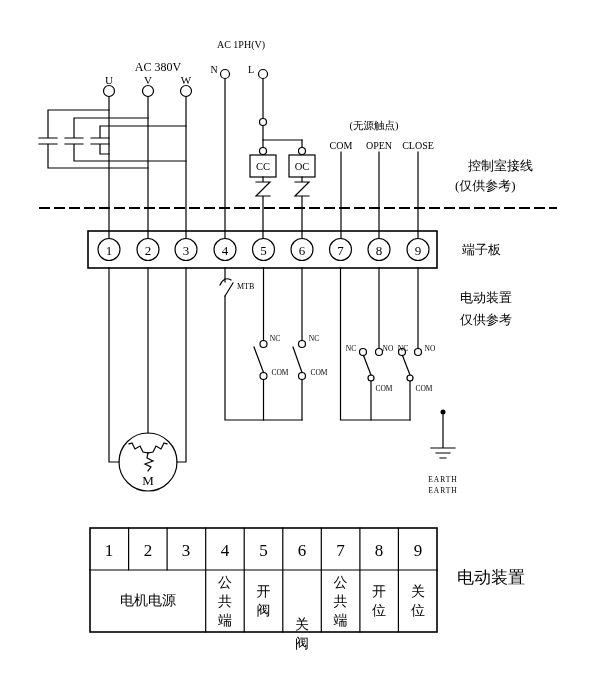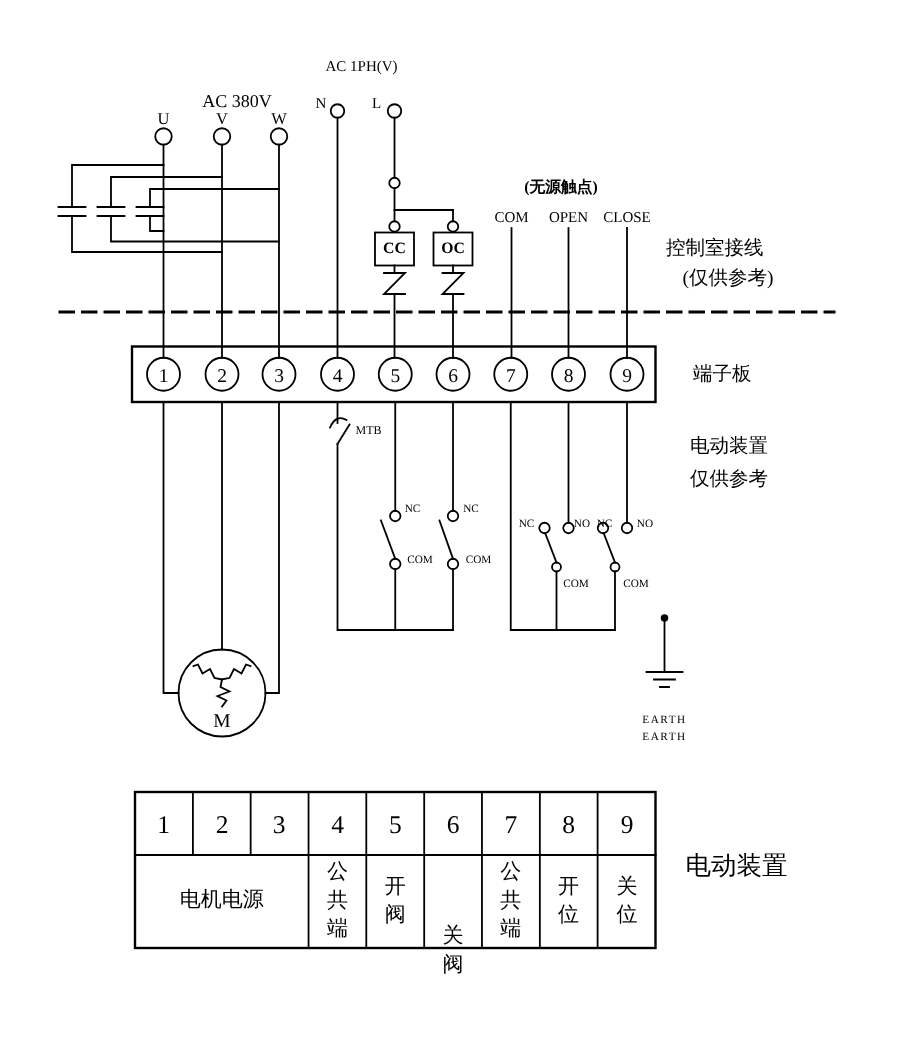--- a/index.html
+++ b/index.html
@@ -7,21 +7,21 @@
          font-family:"Liberation Serif","DejaVu Serif",serif;color:#000;overflow:hidden;}
   svg{position:absolute;left:0;top:0;}
   svg *{stroke:#000;fill:none;stroke-width:1.2;stroke-linecap:square;}
   svg .thick{stroke-width:1.6;}
   svg .dot{fill:#000;stroke:none;}
   svg .dashed{stroke-width:2;stroke-dasharray:9 6;}
   .lbl{position:absolute;transform:translate(-50%,-50%);white-space:nowrap;line-height:1;}
   .lblL{position:absolute;transform:translate(0,-50%);white-space:nowrap;line-height:1;}
   .vtext{position:absolute;transform:translate(-50%,-50%);width:16px;word-break:break-all;
          text-align:center;line-height:19px;font-size:14px;}
-  .f7{font-size:7.5px;}.f8{font-size:8px;}.f10{font-size:10px;}.f105{font-size:10.5px;font-weight:bold;}
+  .f7{font-size:7.5px;}.f8{font-size:8px;}.f10{font-size:10px;}.f105{font-size:10.5px;}
   .f11{font-size:11px;}.f12{font-size:12px;}.f13{font-size:13px;}.f14{font-size:14px;}
   .f17{font-size:17px;}.f21{font-size:21px;font-weight:bold;}
   .sp{letter-spacing:1px;}
 </style>
 </head>
 <body>
 
 <div class="stage">
 
   <svg width="600" height="695" viewBox="0 0 600 695">
@@ -126,21 +126,21 @@
   <div class="lbl f10" style="left:251px;top:70px">L</div>
 
   <div class="lbl f105" style="left:263px;top:166.5px">CC</div>
   <div class="lbl f105" style="left:302px;top:166.5px">OC</div>
 
   <div class="lbl f105" style="left:374px;top:126px">(无源触点)</div>
   <div class="lbl f10" style="left:341px;top:146px">COM</div>
   <div class="lbl f10" style="left:379px;top:146px">OPEN</div>
   <div class="lbl f10" style="left:418px;top:146px">CLOSE</div>
 
-  <div class="lblL f13" style="left:444px;top:165px">控制室接线</div>
+  <div class="lblL f13" style="left:468px;top:165px">控制室接线</div>
   <div class="lblL f13" style="left:455px;top:185px">(仅供参考)</div>
   <div class="lblL f13" style="left:462px;top:249px">端子板</div>
   <div class="lblL f13" style="left:460px;top:297px">电动装置</div>
   <div class="lblL f13" style="left:460px;top:319px">仅供参考</div>
   <div class="lblL f17" style="left:457px;top:577px">电动装置</div>
 
   <div class="lbl f13" style="left:109px;top:250px">1</div>
   <div class="lbl f13" style="left:148px;top:250px">2</div>
   <div class="lbl f13" style="left:186px;top:250px">3</div>
   <div class="lbl f13" style="left:225px;top:250px">4</div>

